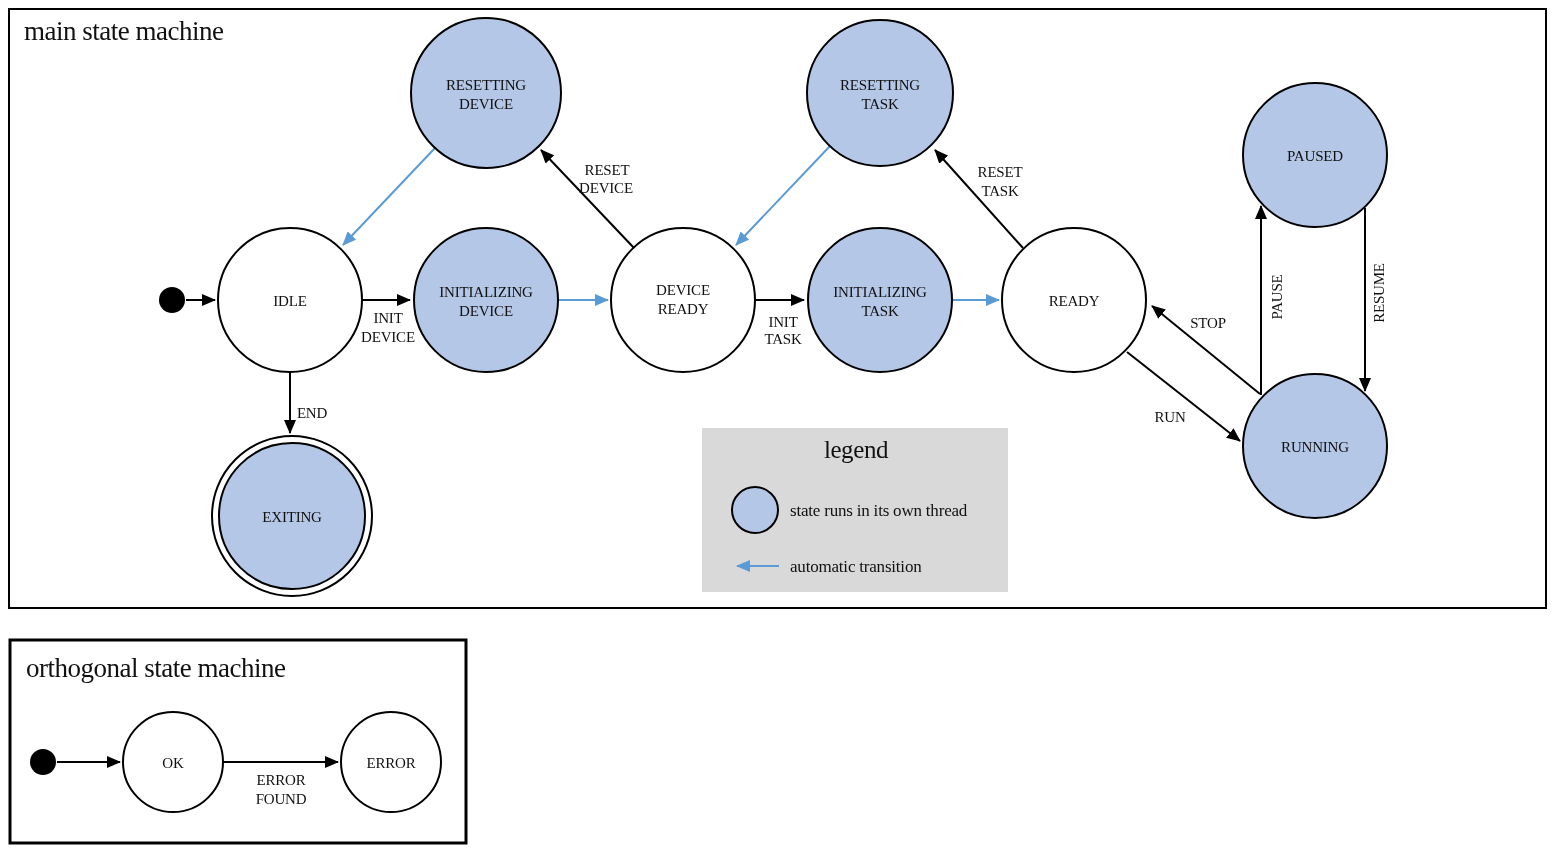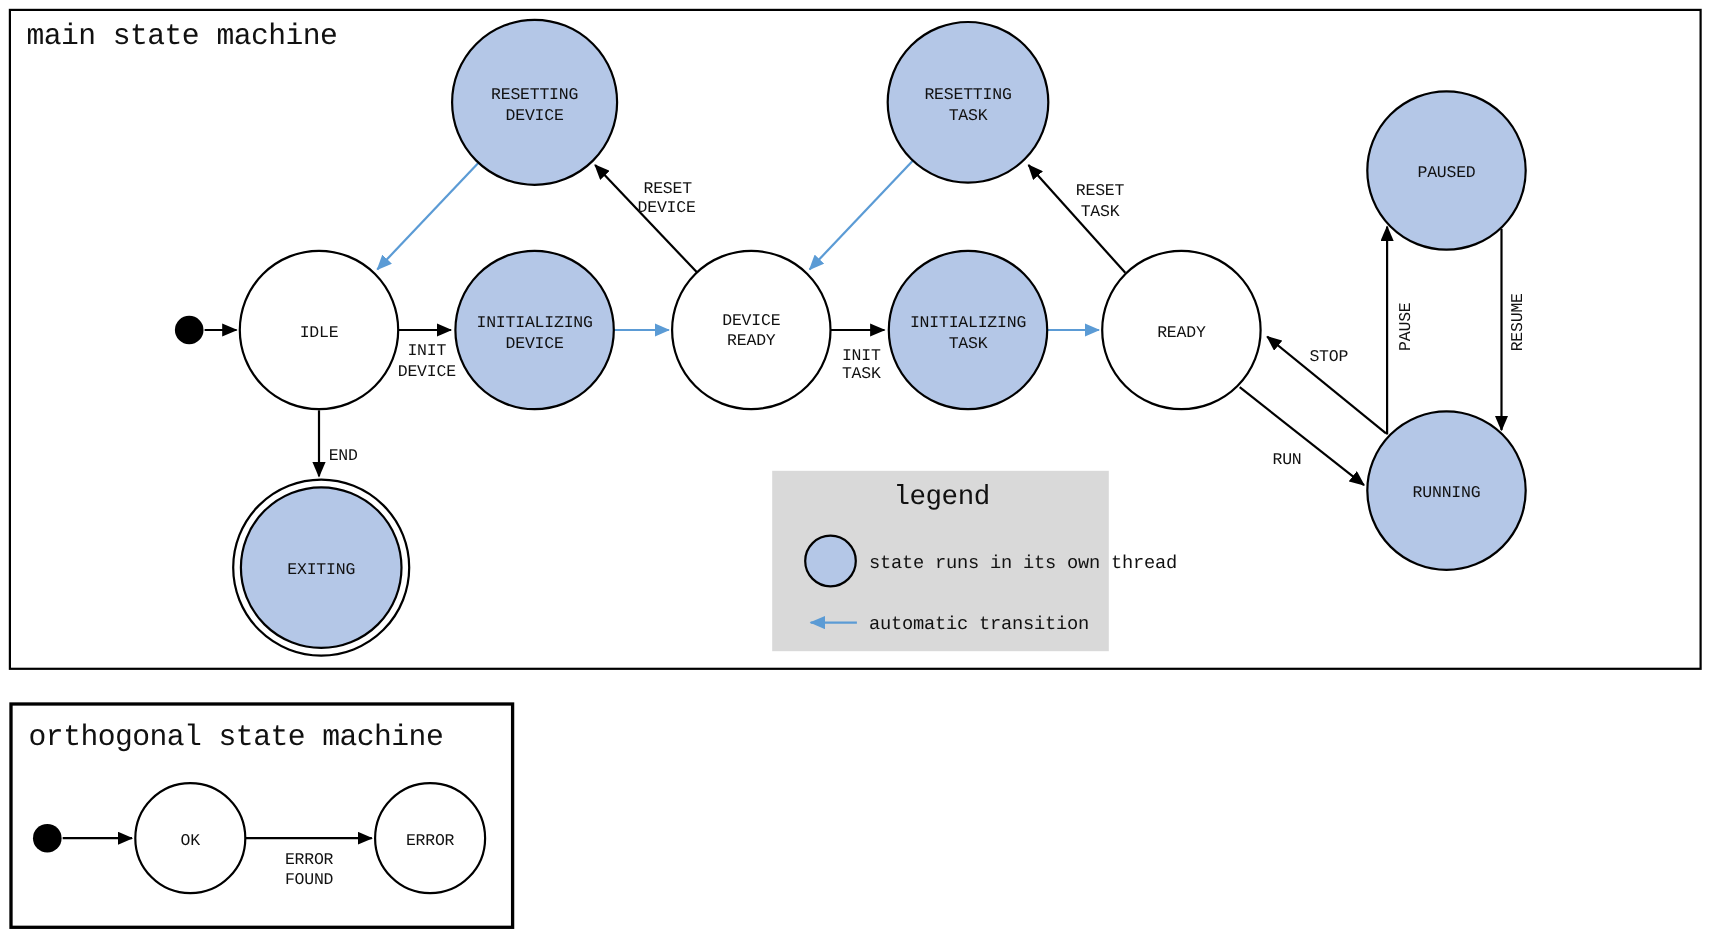--- a/index.html
+++ b/index.html
@@ -7,21 +7,21 @@
     --plain-state-fill:#ffffff;
     --automatic-transition-arrow:#5b9bd5;
     --normal-arrow:#000000;
     --legend-background:#d9d9d9;
     --outline:#000000;
     --text:#111111;
     --background:#ffffff;
   }
   html,body{margin:0;padding:0;background:var(--background);}
   .stage{position:relative;width:1551px;height:852px;background:var(--background);
-         font-family:Liberation Mono, monospace;}
+         font-family:Liberation Serif, serif;}
   svg{position:absolute;left:0;top:0;}
   .box{fill:var(--background);stroke:var(--outline);stroke-width:2;}
   .box.thick{stroke-width:3;}
   .node{fill:var(--threaded-state-fill);stroke:var(--outline);stroke-width:2;}
   .node.plain{fill:var(--plain-state-fill);}
   .dot{fill:var(--normal-arrow);stroke:none;}
   .edge{stroke:var(--normal-arrow);stroke-width:2;fill:none;}
   .edge.auto{stroke:var(--automatic-transition-arrow);}
   .head{fill:var(--normal-arrow);stroke:none;}
   .head.auto{fill:var(--automatic-transition-arrow);}

